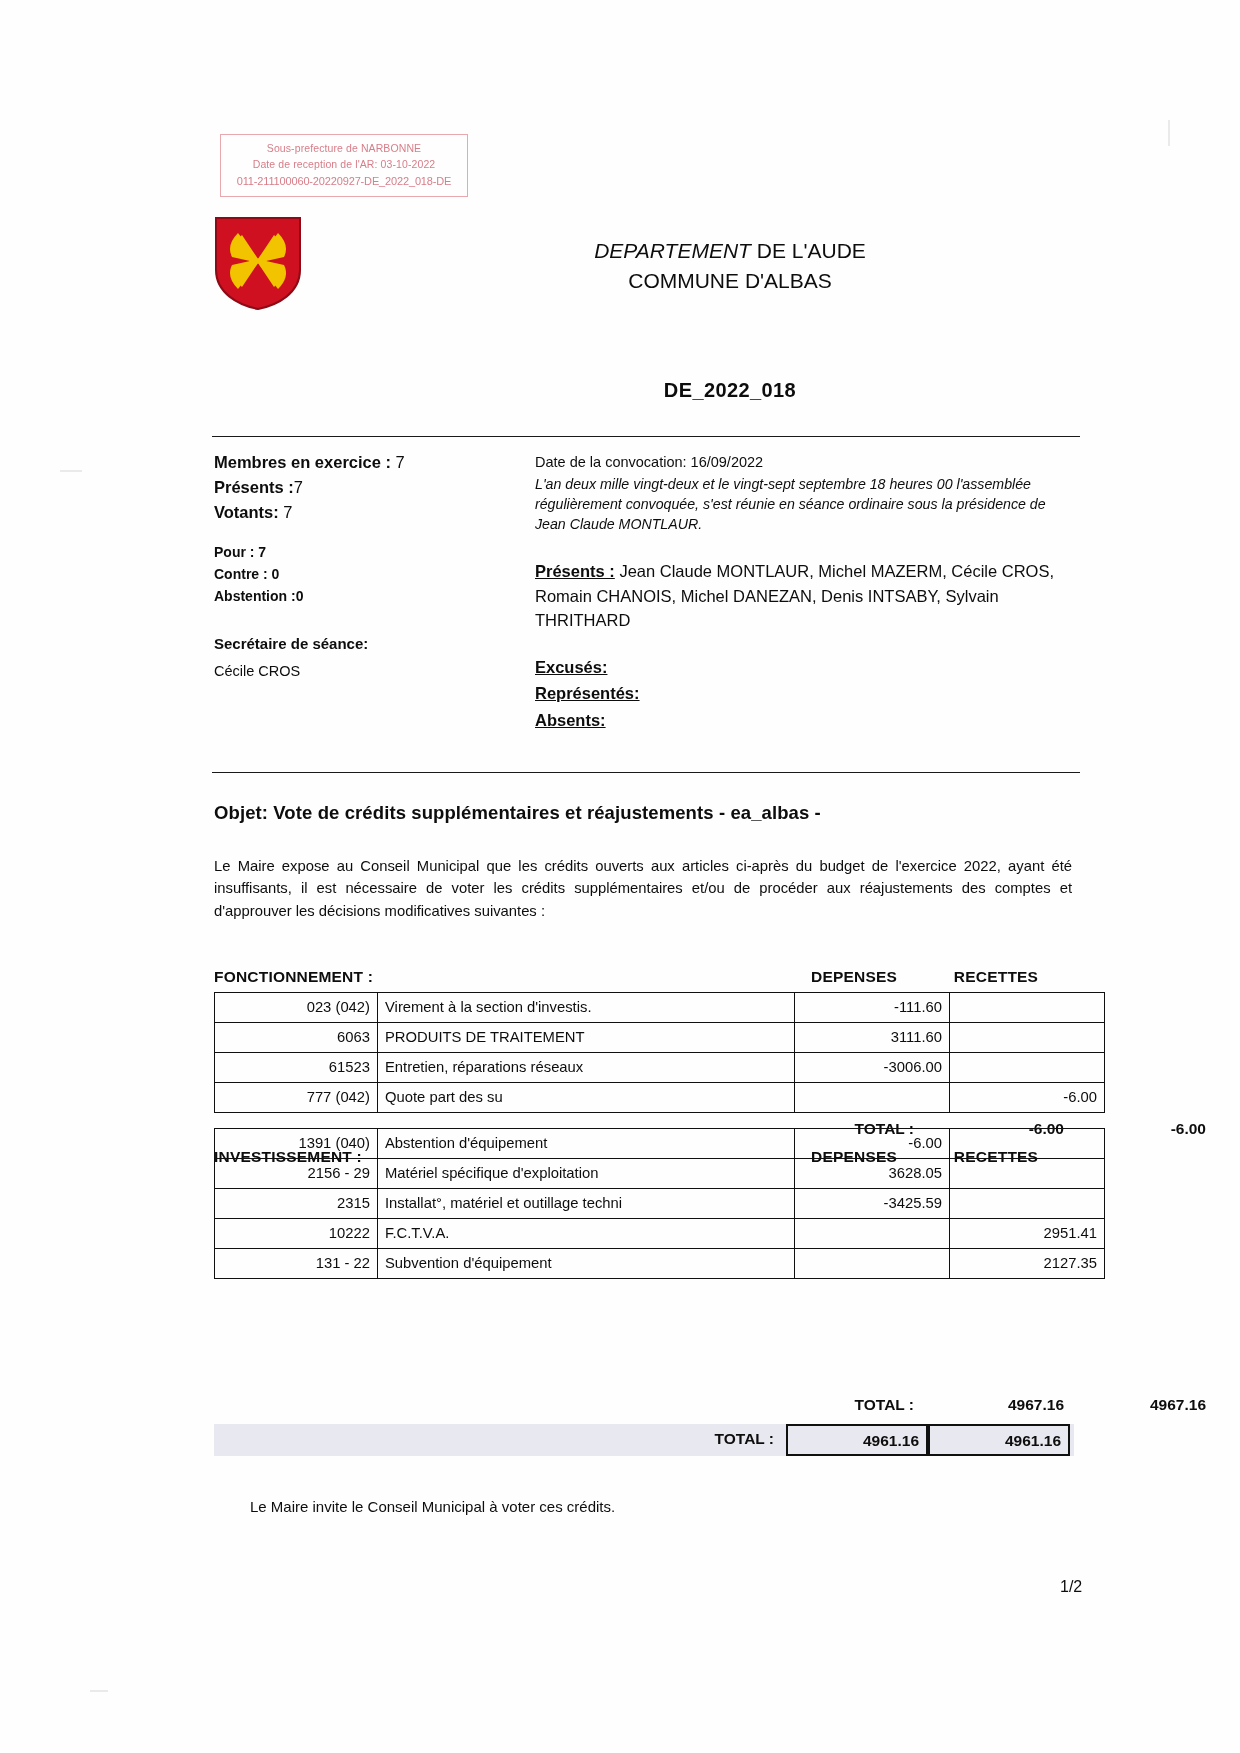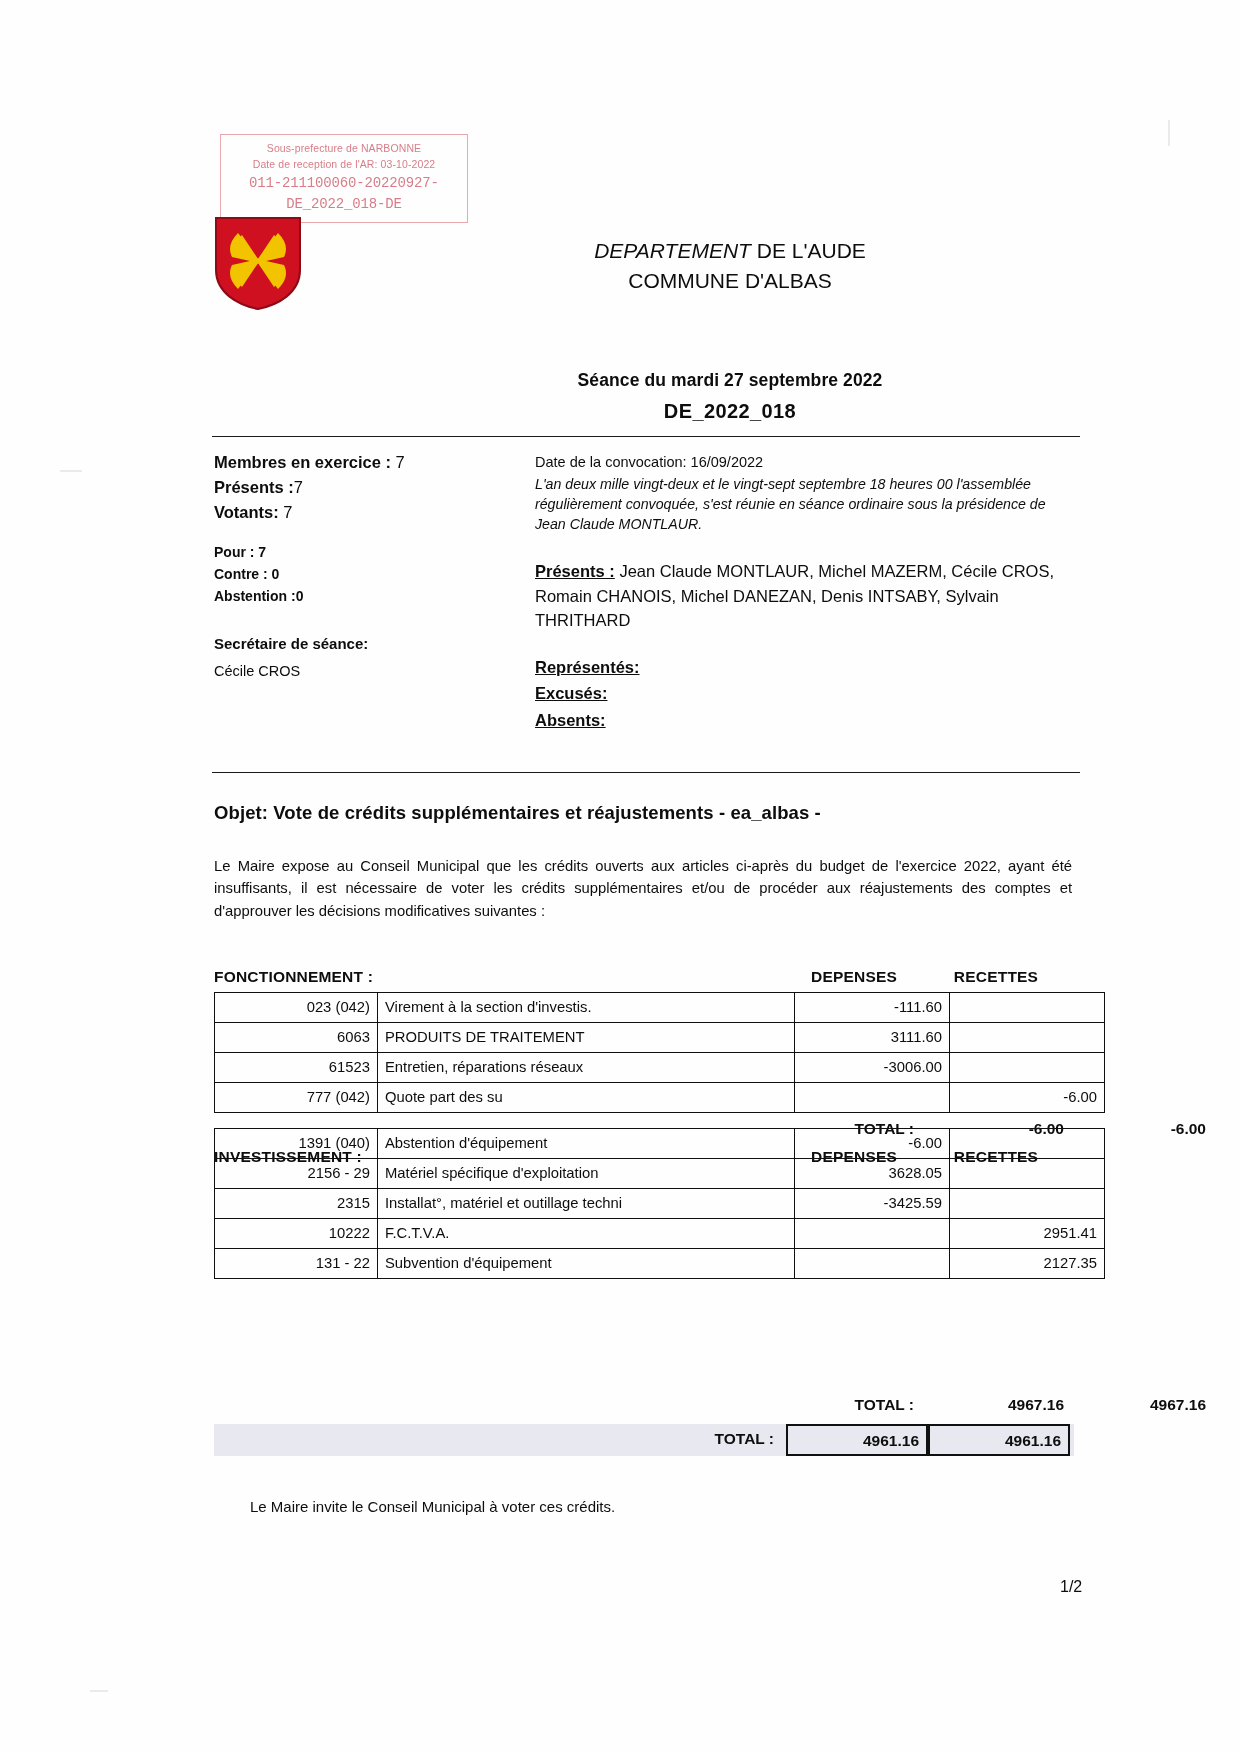--- a/index.html
+++ b/index.html
@@ -32,21 +32,21 @@
     box-sizing: border-box;
     color: #d4737f;
     font-size: 10.5px;
     line-height: 1.55;
     text-align: center;
     letter-spacing: 0.1px;
     opacity: 0.92;
   }
   .stamp .l1 { font-size: 10.5px; }
   .stamp .l2 { font-size: 10.5px; }
-  .stamp .l3 { font-size: 14px; letter-spacing: -0.15px; font-family: Liberation Mono, monospace; }
+  .stamp .l3 { font-size: 11px; letter-spacing: -0.15px; }
 
   
   .crest-wrap {
     position: absolute;
     left: 212px;
     top: 215px;
     width: 92px;
     height: 97px;
   }
   .crest-svg { display: block; }
@@ -324,21 +324,20 @@
   </div>
 
   <div class="doc-header">
     <div>
       <span class="dept-ital">DEPARTEMENT</span><span> DE L'AUDE</span>
     </div>
     <div>COMMUNE D'ALBAS</div>
   </div>
 
   <div class="seance-block">
-    <div class="seance-line">Séance du mardi 27 septembre 2022</div>
     <div class="deliber-ref">DE_2022_018</div>
   </div>
 
   <div class="rule rule-top"></div>
 
   <div class="info-left">
     <div class="big">
       <b>Membres en exercice :</b><span> 7</span>
     </div>
     <div class="big">
@@ -359,22 +358,22 @@
 
   <div class="info-right">
     <div class="conv-date">Date de la convocation: 16/09/2022</div>
     <div class="conv-para">L'an deux mille vingt-deux et le vingt-sept septembre 18 heures 00 l'assemblée régulièrement convoquée, s'est réunie en séance ordinaire sous la présidence de Jean Claude MONTLAUR.</div>
 
     <div class="presents-block">
       <span class="u-bold">Présents :</span><span class="roster-line"> Jean Claude MONTLAUR, Michel MAZERM, Cécile CROS, Romain CHANOIS, Michel DANEZAN, Denis INTSABY, Sylvain THRITHARD</span>
     </div>
 
     <div class="list-headers">
+      <div><span class="u-bold">Excusés:</span></div>
       <div><span class="u-bold">Représentés:</span></div>
-      <div><span class="u-bold">Excusés:</span></div>
       <div><span class="u-bold">Absents:</span></div>
     </div>
   </div>
 
   <div class="rule rule-mid"></div>
 
   <div class="objet">Objet: Vote de crédits supplémentaires et réajustements - ea_albas -</div>
   <div class="expose">Le Maire expose au Conseil Municipal que les crédits ouverts aux articles ci-après du budget de l'exercice 2022, ayant été insuffisants, il est nécessaire de voter les crédits supplémentaires et/ou de procéder aux réajustements des comptes et d'approuver les décisions modificatives suivantes :</div>
 
   <div class="section-head" style="top:968px;">

